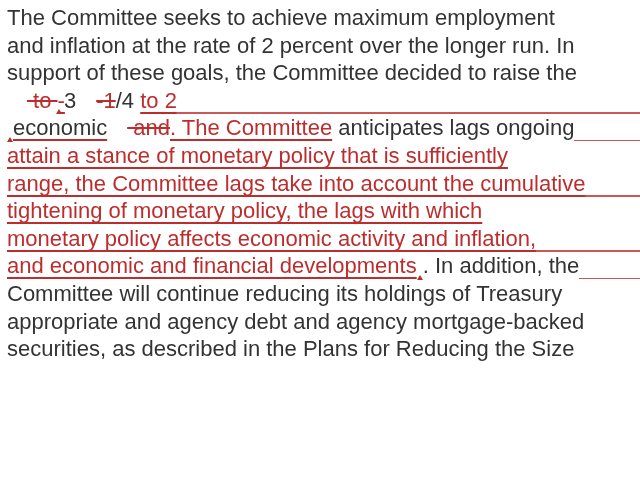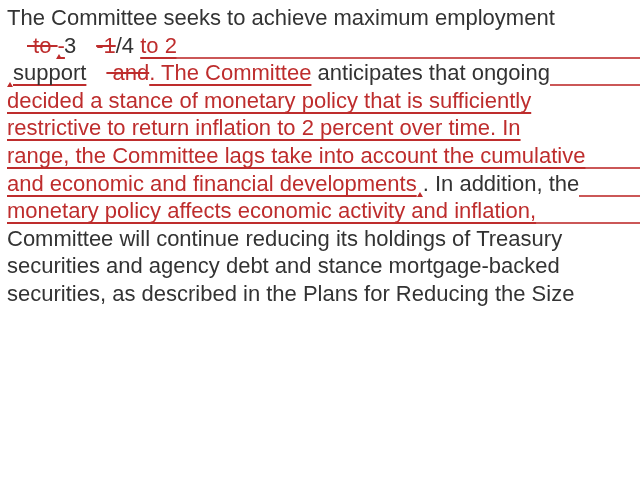--- a/index.html
+++ b/index.html
@@ -87,60 +87,66 @@
 </style>
 </head>
 <body>
 
 <div class="doc">
   <div id="doc-body">
       <div class="line">
         <span class="seg s-n">The Committee seeks to achieve maximum employment</span>
       </div>
       <div class="line">
+        <span class="seg s-n">and inflation at the rate of 2 percent over the longer run. In</span>
+      </div>
+      <div class="line">
+        <span class="seg s-n">support of these goals, the Committee decided to raise the</span>
+      </div>
+      <div class="line">
         <span class="seg s-d"> to </span>
         <span class="seg s-i">-</span>
         <span class="caret under-prev"></span>
         <span class="seg s-n">3</span>
         <span class="seg s-d">-1</span>
         <span class="seg s-n">/4 </span>
         <span class="seg s-i">to 2</span>
         <span class="fill"></span>
       </div>
       <div class="line">
         <span class="caret"></span>
-        <span class="seg s-nu">support</span>
+        <span class="seg s-nu">economic</span>
         <span class="seg s-d"> and</span>
         <span class="seg s-i">. The Committee</span>
-        <span class="seg s-n"> anticipates that ongoing</span>
+        <span class="seg s-n"> anticipates lags ongoing</span>
         <span class="fill"></span>
       </div>
       <div class="line">
-        <span class="seg s-i">decided a stance of monetary policy that is sufficiently</span>
-      </div>
-      <div class="line">
-        <span class="seg s-i">restrictive to return inflation to 2 percent over time. In</span>
+        <span class="seg s-i">attain a stance of monetary policy that is sufficiently</span>
       </div>
       <div class="line">
         <span class="seg s-i">range, the Committee lags take into account the cumulative</span>
+        <span class="fill"></span>
+      </div>
+      <div class="line">
+        <span class="seg s-i">tightening of monetary policy, the lags with which</span>
+      </div>
+      <div class="line">
+        <span class="seg s-i">monetary policy affects economic activity and inflation,</span>
         <span class="fill"></span>
       </div>
       <div class="line">
         <span class="seg s-i">and economic and financial developments</span>
         <span class="caret"></span>
         <span class="seg s-n">. In addition, the</span>
         <span class="fill"></span>
       </div>
       <div class="line">
-        <span class="seg s-i">monetary policy affects economic activity and inflation,</span>
-        <span class="fill"></span>
-      </div>
-      <div class="line">
         <span class="seg s-n">Committee will continue reducing its holdings of Treasury</span>
       </div>
       <div class="line">
-        <span class="seg s-n">securities and agency debt and stance mortgage-backed</span>
+        <span class="seg s-n">appropriate and agency debt and agency mortgage-backed</span>
       </div>
       <div class="line">
         <span class="seg s-n">securities, as described in the Plans for Reducing the Size</span>
       </div>
     </div>
 </div>
 
 </body></html>

